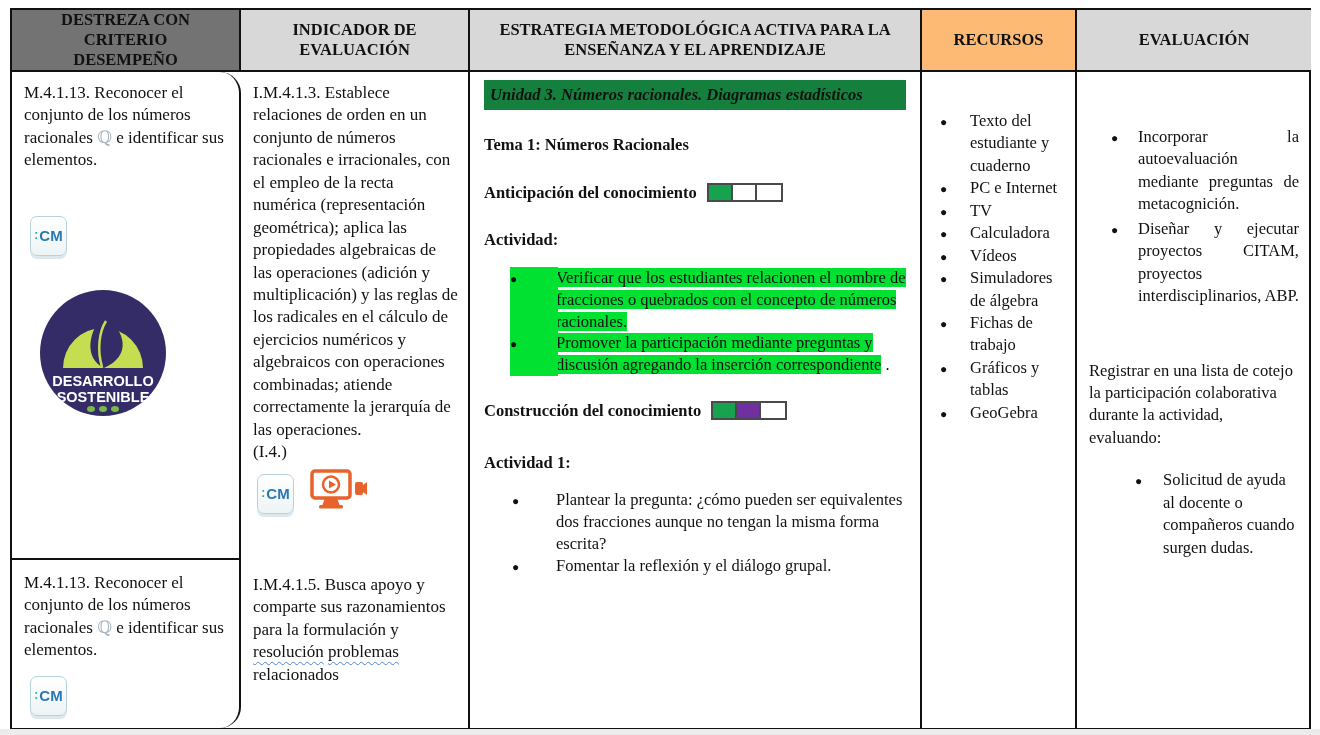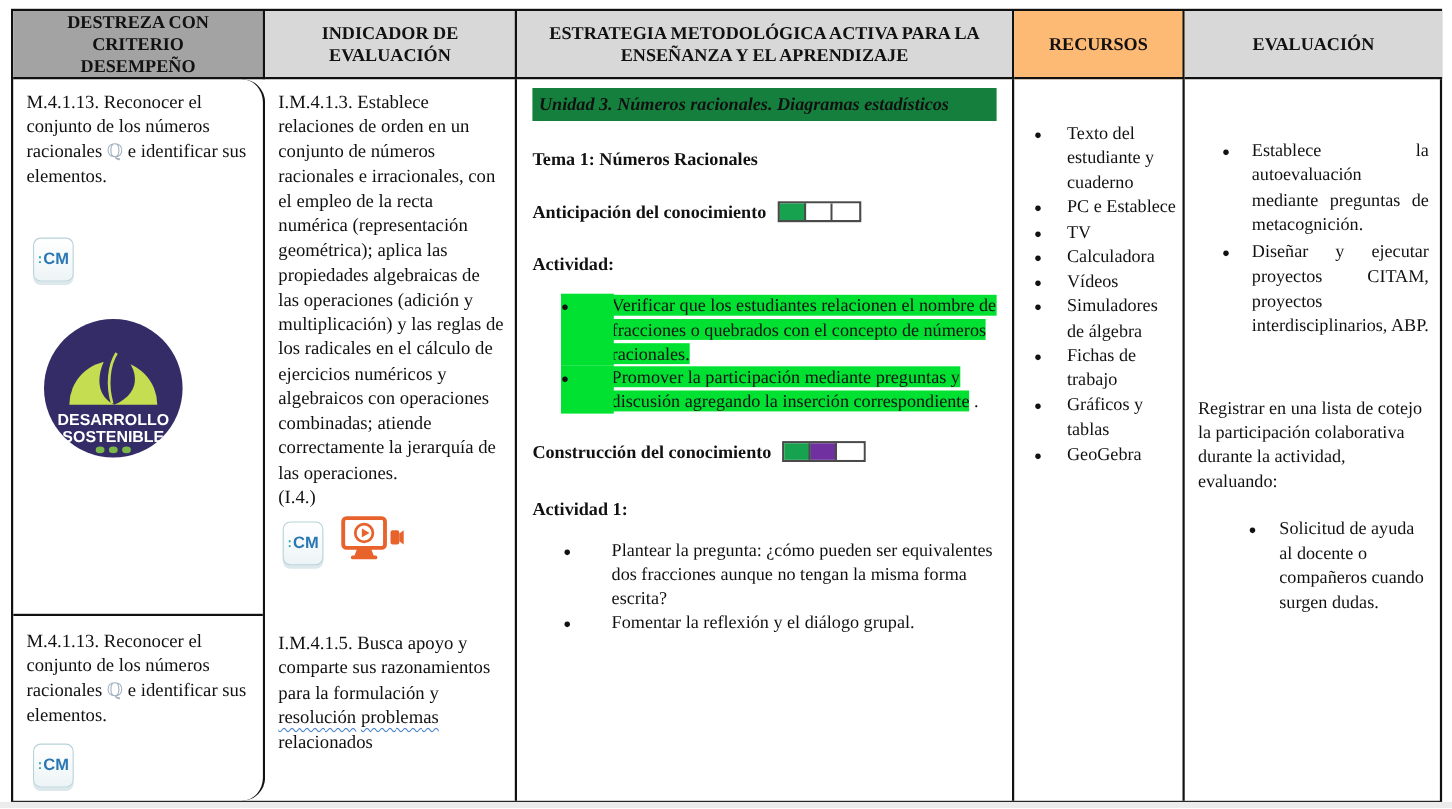--- a/index.html
+++ b/index.html
@@ -73,21 +73,21 @@
   ul.sublist { list-style:none; margin-top:20px; }
   ul.sublist li { position:relative; padding-left:74px; }
   ul.sublist .blt { left:46px; }
 </style>
 </head>
 <body>
 
 <div class="page">
   <div class="tbl">
 
-    <div class="th th-destreza" style="background: #a3a3a3;">
+    <div class="th th-destreza" style="background: #737373;">
         <span>DESTREZA CON CRITERIO DESEMPEÑO</span>
       </div>
     <div class="th th-indicador" style="background: rgb(216, 216, 216);">
         <span>INDICADOR DE EVALUACIÓN</span>
       </div>
     <div class="th th-estrategia" style="background: rgb(216, 216, 216);">
         <span>ESTRATEGIA METODOLÓGICA ACTIVA PARA LA ENSEÑANZA Y EL APRENDIZAJE</span>
       </div>
     <div class="th" style="background: #fdba74;">
         <span>RECURSOS</span>
@@ -185,34 +185,34 @@
 
       <ul class="blist plist">
         <li><span class="blt"></span><span>Plantear la pregunta: ¿cómo pueden ser equivalentes dos fracciones aunque no tengan la misma forma escrita?</span></li>
         <li><span class="blt"></span><span>Fomentar la reflexión y el diálogo grupal.</span></li>
       </ul>
     </div>
 
     <div class="td td-recursos">
       <ul class="rlist">
         <li><span class="blt"></span><span>Texto del estudiante y cuaderno</span></li>
-        <li><span class="blt"></span><span>PC e Establece</span></li>
+        <li><span class="blt"></span><span>PC e Internet</span></li>
         <li><span class="blt"></span><span>TV</span></li>
         <li><span class="blt"></span><span>Calculadora</span></li>
         <li><span class="blt"></span><span>Vídeos</span></li>
         <li><span class="blt"></span><span>Simuladores de álgebra</span></li>
         <li><span class="blt"></span><span>Fichas de trabajo</span></li>
         <li><span class="blt"></span><span>Gráficos y tablas</span></li>
         <li><span class="blt"></span><span>GeoGebra</span></li>
       </ul>
     </div>
 
     <div class="td td-eval">
       <ul class="elist">
-        <li><span class="blt"></span><span>Establece la autoevaluación mediante preguntas de metacognición.</span></li>
+        <li><span class="blt"></span><span>Incorporar la autoevaluación mediante preguntas de metacognición.</span></li>
         <li><span class="blt"></span><span>Diseñar y ejecutar proyectos CITAM, proyectos interdisciplinarios, ABP.</span></li>
       </ul>
       <p class="registro">Registrar en una lista de cotejo la participación colaborativa durante la actividad, evaluando:</p>
       <ul class="sublist">
         <li><span class="blt"></span><span>Solicitud de ayuda al docente o compañeros cuando surgen dudas.</span></li>
       </ul>
     </div>
 
   </div>
   <div class="bottom-strip"></div>

